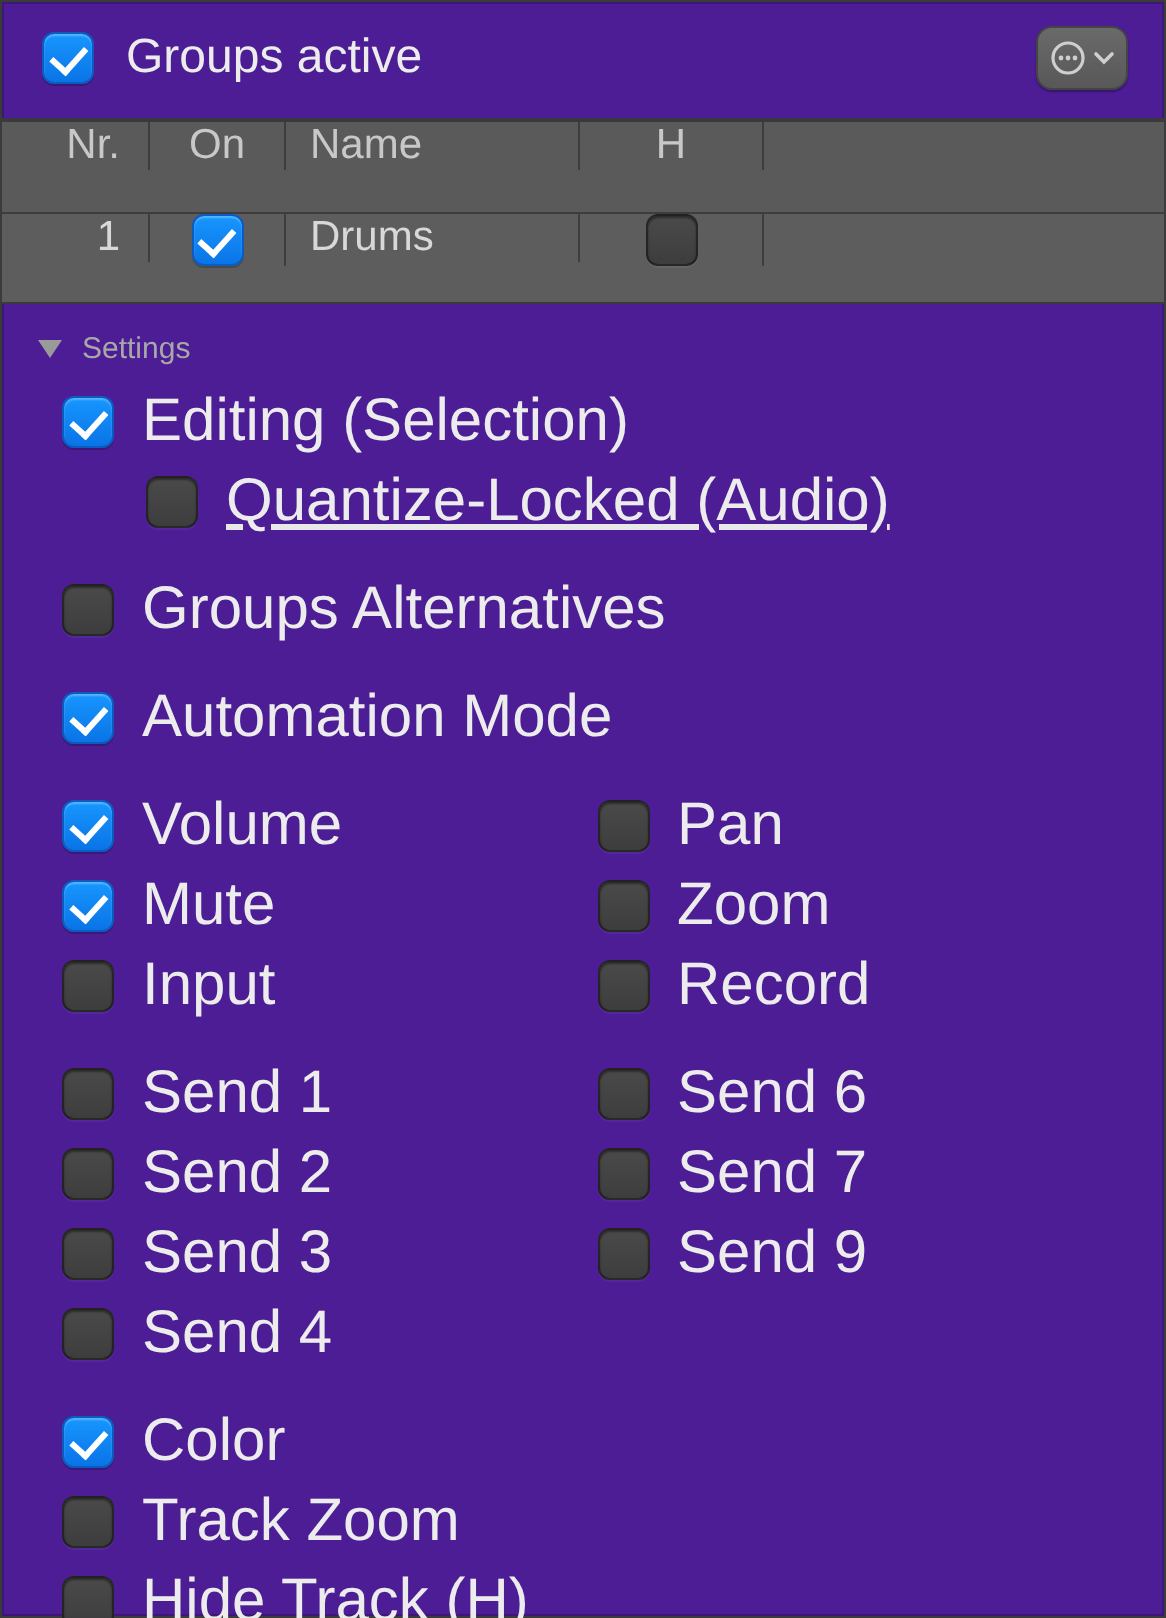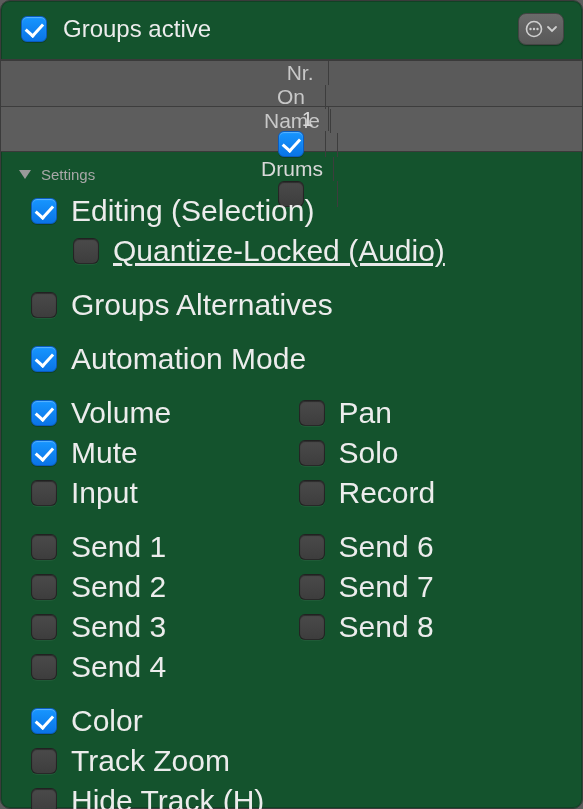--- a/index.html
+++ b/index.html
@@ -7,23 +7,23 @@
     margin: 0; padding: 0;
     width: 583px; height: 809px;
     background: #5d5d5d;
     font-family: -apple-system, "Helvetica Neue", Arial, sans-serif;
     font-size: 22px;
     color: #e8e8e8;
     overflow: hidden;
   }
   .panel {
     width: 583px; height: 809px;
-    background: #14532d;
+    background: #4c1d95;
     border: 1px solid #3b3b3b;
-    border-radius: 10px;
+    border-radius: 0;
     box-shadow: inset 0 0 0 1px rgba(0,0,0,0.2);
   }
 
   
   .header {
     display: flex;
     align-items: center;
     padding: 12px 18px 14px 20px;
     border-bottom: 1px solid #3a3a3a;
     border-top-left-radius: 10px;
@@ -47,22 +47,21 @@
   .menu-btn svg { display:block; }
 
   
   .tbl {
     border-top: 1px solid #3a3a3a;
     border-bottom: 1px solid #3a3a3a;
   }
   .thead, .trow {
     display: flex;
     height: 45px;
-    align-items: center;
-    flex-direction: column;
+    align-items: flex-start;
   }
   .thead { background: #5a5a5a; }
   .th, .td {
     border-right: 1px solid #3d3d3d;
     display: flex;
     align-items: center;
     padding: 0 10px;
     font-size: 21px;
     color: #d8d8d8;
   }
@@ -233,21 +232,21 @@
           <span class="cb-label">Input</span>
         </div>
       </div>
       <div class="col right">
         <div class="cb-row">
           <span class="cb"></span>
           <span class="cb-label">Pan</span>
         </div>
         <div class="cb-row">
           <span class="cb"></span>
-          <span class="cb-label">Solo</span>
+          <span class="cb-label">Zoom</span>
         </div>
         <div class="cb-row">
           <span class="cb"></span>
           <span class="cb-label">Record</span>
         </div>
       </div>
     </div>
 
     <div class="block-gap"></div>
 
@@ -274,21 +273,21 @@
         <div class="cb-row">
           <span class="cb"></span>
           <span class="cb-label">Send 6</span>
         </div>
         <div class="cb-row">
           <span class="cb"></span>
           <span class="cb-label">Send 7</span>
         </div>
         <div class="cb-row">
           <span class="cb"></span>
-          <span class="cb-label">Send 8</span>
+          <span class="cb-label">Send 9</span>
         </div>
       </div>
     </div>
 
     <div class="block-gap"></div>
 
     <div class="cb-row indent-1">
       <span class="cb checked"></span>
       <span class="cb-label">Color</span>
     </div>

